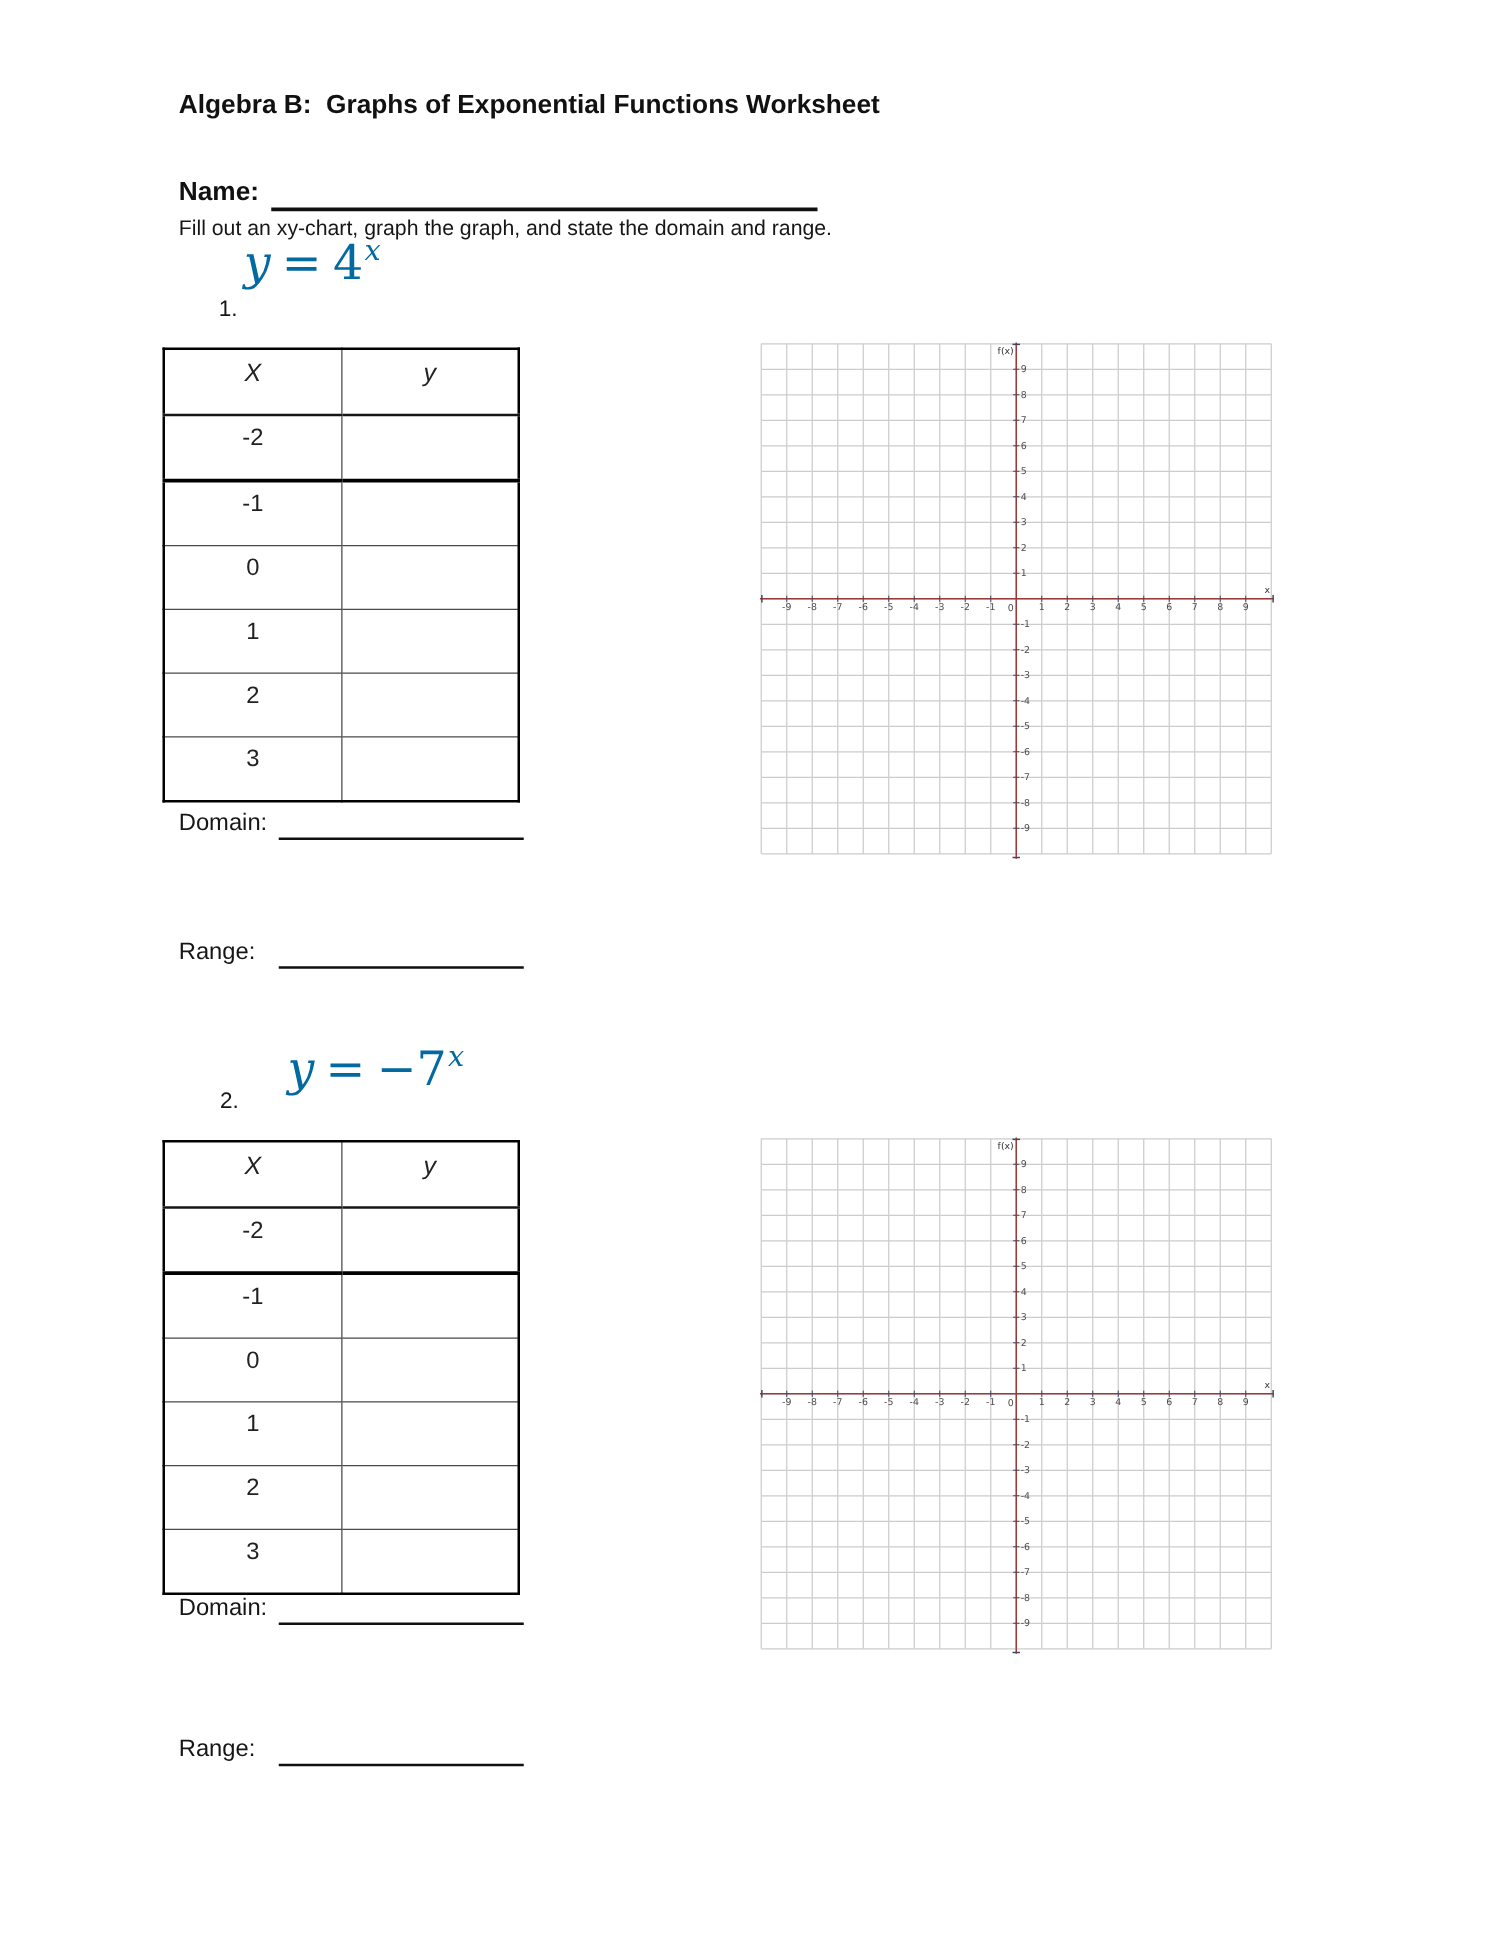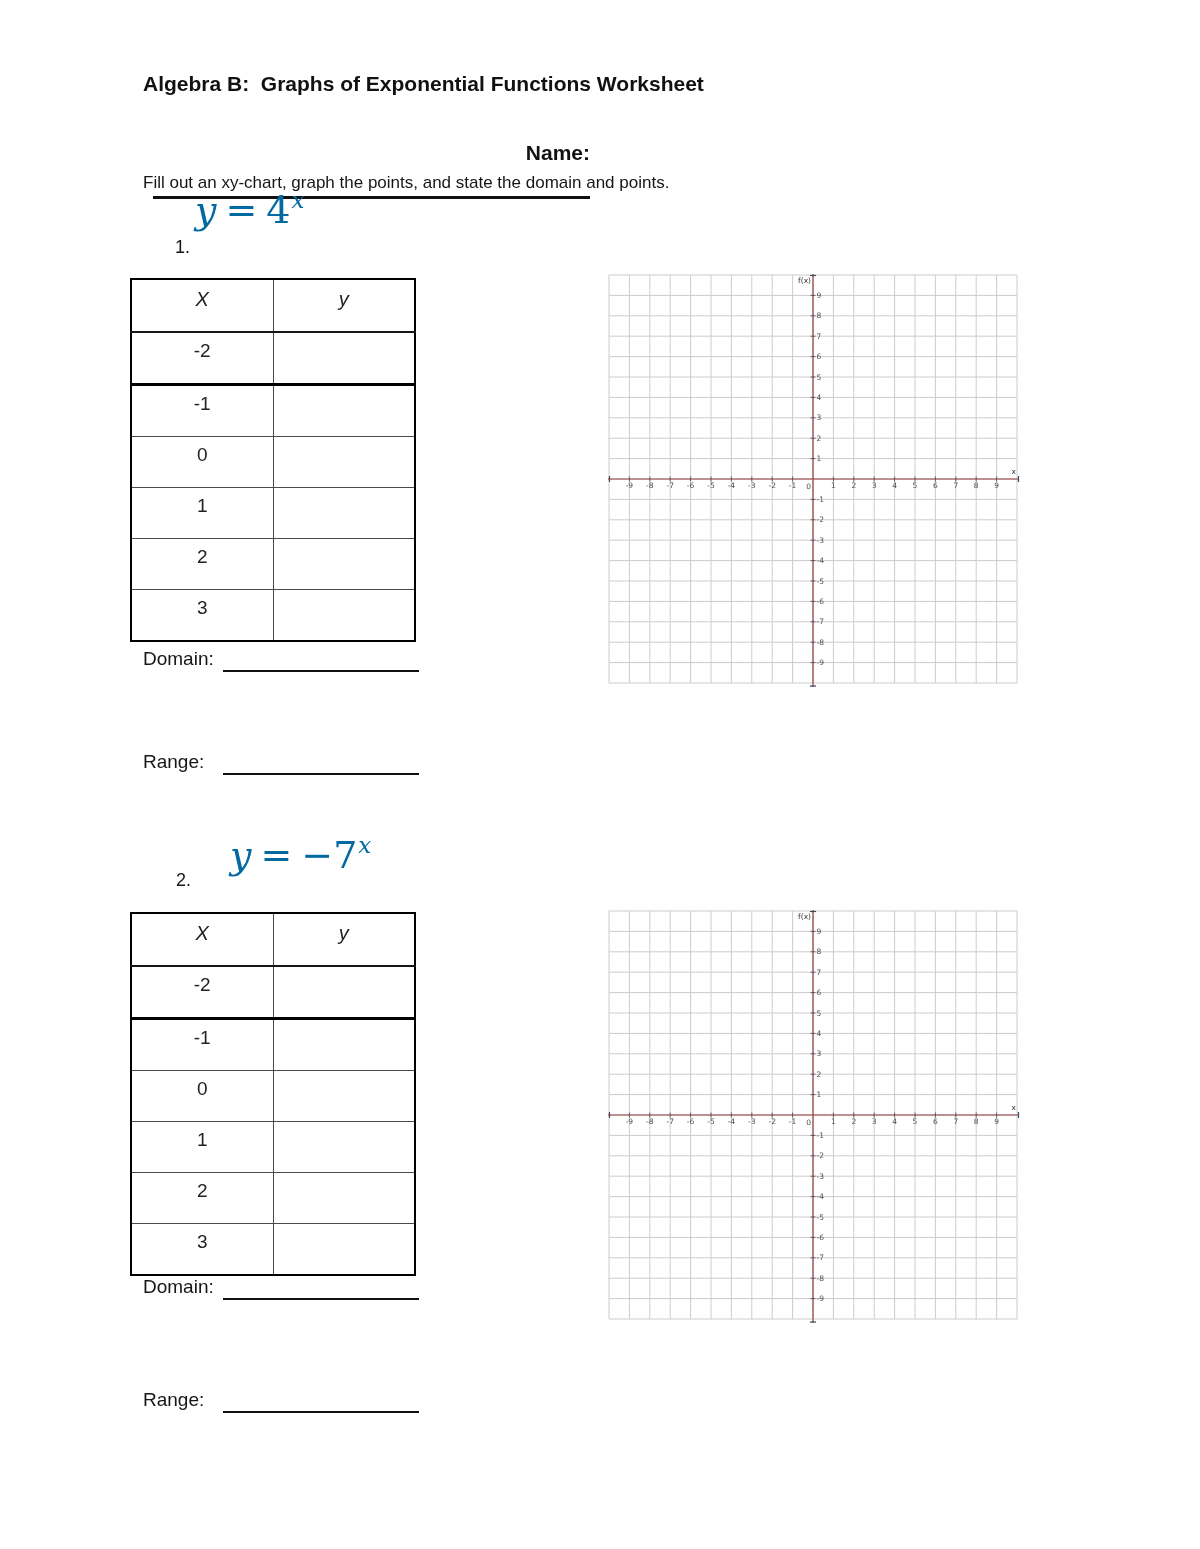--- a/index.html
+++ b/index.html
@@ -1,21 +1,21 @@
 <!DOCTYPE html>
 <html><head>
 <meta charset="utf-8">
 <style>
   html,body{margin:0;padding:0;background:#fff;}
   .page{
     position:relative;width:1025px;height:1549px;background:#ffffff;
     font-family:"Liberation Sans",sans-serif;color:#1a1a1a;overflow:hidden;
   }
   .title{position:absolute;left:143px;top:72px;font-size:21px;font-weight:bold;color:#111;}
-  .name-row{position:absolute;left:143px;top:138px;display:flex;align-items:flex-end;flex-direction:column;}
+  .name-row{position:absolute;left:143px;top:138px;display:flex;align-items:flex-end;}
   .name-label{font-size:21px;font-weight:bold;color:#111;line-height:30px;}
   .name-line{width:437px;height:28px;border-bottom:3px solid #101010;margin-left:10px;}
   .instruction{position:absolute;left:143px;top:173px;font-size:17px;color:#161616;}
   .equation{
     position:absolute;font-family:"DejaVu Serif",serif;font-size:38px;color:#0369a1;
     white-space:nowrap;
   }
   .eq-var{font-style:italic;}
   .eq-op{margin:0 9px;}
   .eq-sup{font-size:23px;position:relative;top:-15px;font-style:italic;margin-left:1px;}
@@ -43,21 +43,21 @@
 
 <div class="page">
 
   <div class="title">Algebra B:&nbsp; Graphs of Exponential Functions Worksheet</div>
 
   <div class="name-row">
     <span class="name-label">Name:</span>
     <span class="name-line"></span>
   </div>
 
-  <div class="instruction">Fill out an xy-chart, graph the points, and state the domain and points.</div>
+  <div class="instruction">Fill out an xy-chart, graph the graph, and state the domain and range.</div>
 
   <div class="equation" style="left:195px;top:188px;">
     <span class="eq-var">y</span><span class="eq-op">=</span><span>4</span><span class="eq-sup">x</span>
   </div>
   <div class="prob-num" style="left:175px;top:237px;">1.</div>
 
   <table class="xy-table" style="top:278px;">
     <colgroup>
         <col style="width:142px">
         <col style="width:142px">

